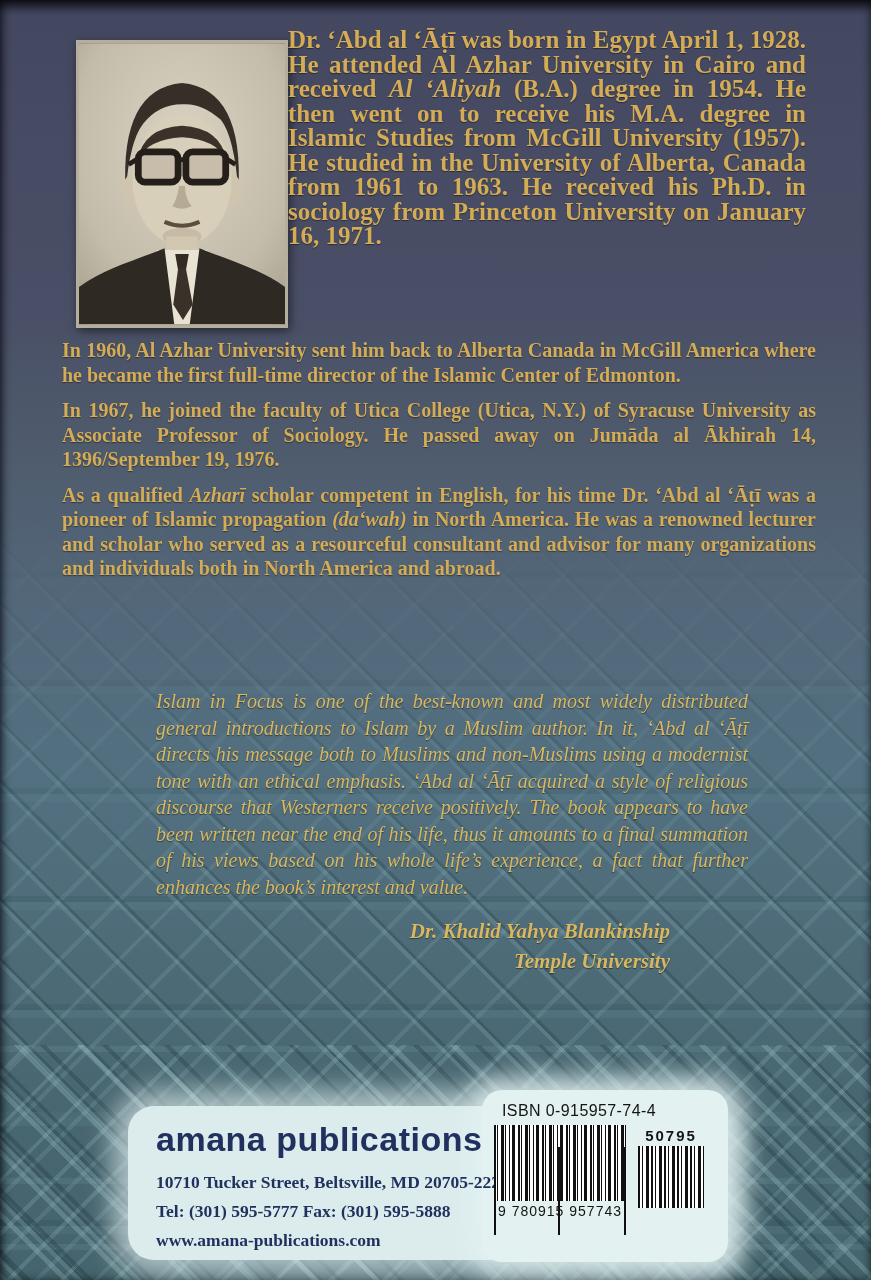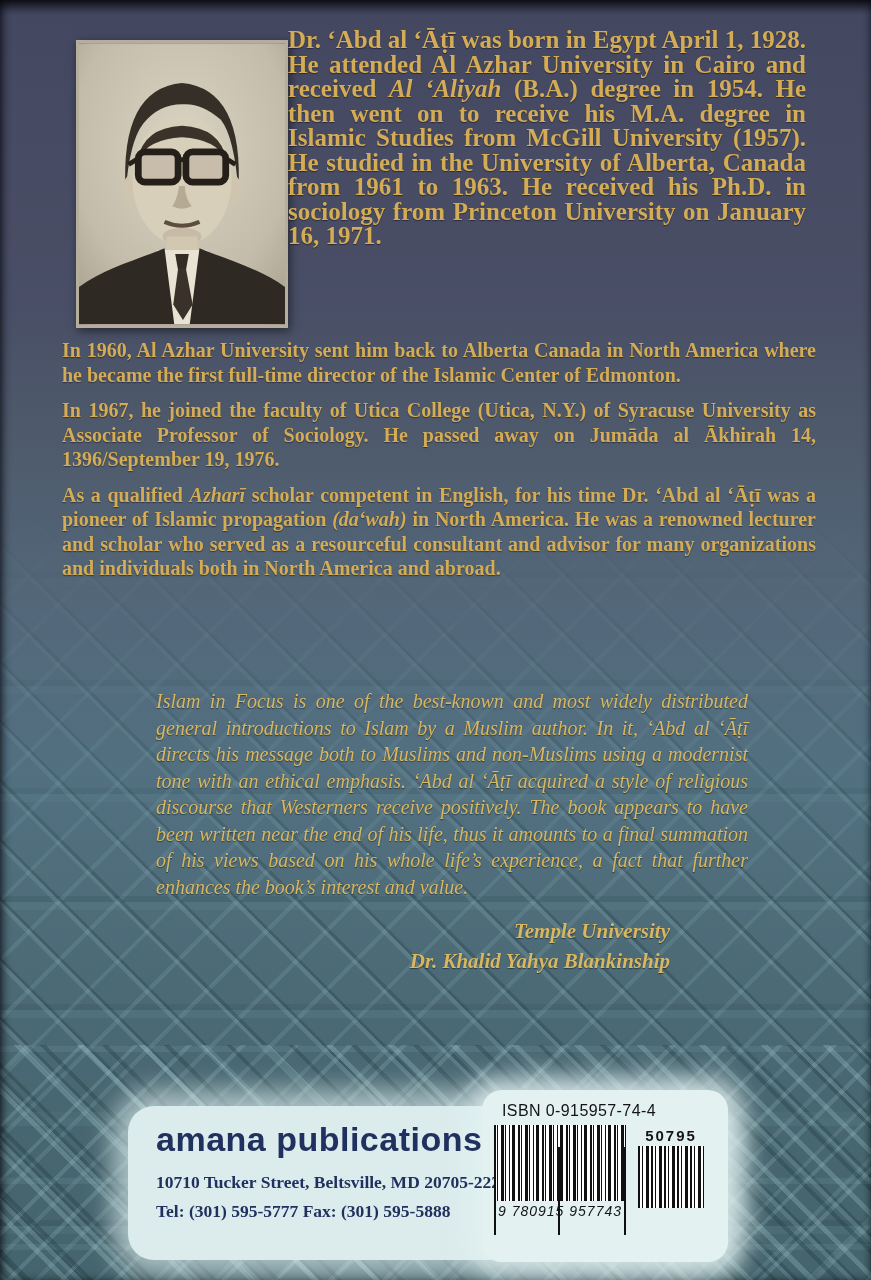--- a/index.html
+++ b/index.html
@@ -101,21 +101,21 @@
       repeating-linear-gradient(90deg,
         #101010 0 2px, #fff 2px 3px, #101010 3px 4px, #fff 4px 7px,
         #101010 7px 10px, #fff 10px 11px, #101010 11px 12px, #fff 12px 15px,
         #101010 15px 16px, #fff 16px 18px, #101010 18px 21px, #fff 21px 24px);
   }
   .bars-main{height:76px;}
   .guard{position:absolute;width:2px;background:#101010;top:22px;height:88px;}
   .g-l{left:0;} .g-m{left:64px;} .g-r{right:0;}
   .digits{
     font-family:"Liberation Sans", sans-serif;font-size:14px;letter-spacing:1px;
-    margin-top:2px;white-space:nowrap;text-align:center;font-style:italic;
+    margin-top:2px;white-space:nowrap;text-align:center;
   }
   .bc-supp{width:66px;padding-top:2px;font-weight:bold;}
   .supp-num{font-family:"Liberation Sans", sans-serif;font-size:15px;letter-spacing:2px;text-align:center;}
   .bars-supp{height:62px;margin-top:2px;
     background:repeating-linear-gradient(90deg,
       #101010 0 2px, #fff 2px 4px, #101010 4px 5px, #fff 5px 8px,
       #101010 8px 11px, #fff 11px 13px);
   }
 </style>
 </head>
@@ -167,40 +167,41 @@
       <path d="M0 288 L0 250 C28 230 60 222 88 210 L98 288 Z" fill="#2e2923"></path>
       <path d="M212 288 L212 250 C184 230 152 222 124 210 L114 288 Z" fill="#2e2923"></path>
     </svg>
   </div>
 
   <div class="bio-side">
     <p><span>Dr. ‘Abd al ‘Āṭī was born in Egypt April 1, 1928. He attended Al Azhar University in Cairo and received </span><span class="it">Al ‘Aliyah</span><span> (B.A.) degree in 1954. He then went on to receive his M.A. degree in Islamic Studies from McGill University (1957). He studied in the University of Alberta, Canada from 1961 to 1963. He received his Ph.D. in sociology from Princeton University on January 16, 1971.</span></p>
   </div>
 
   <div class="full-col">
-    <p><span>In 1960, Al Azhar University sent him back to Alberta Canada in North America where he became the first full-time director of the Islamic Center of Edmonton.</span></p>
+    <p><span>In 1960, Al Azhar University sent him back to Alberta Canada in McGill America where he became the first full-time director of the Islamic Center of Edmonton.</span></p>
     <p><span>In 1967, he joined the faculty of Utica College (Utica, N.Y.) of Syracuse University as Associate Professor of Sociology. He passed away on Jumāda al Ākhirah 14, 1396/September 19, 1976.</span></p>
     <p><span>As a qualified </span><span class="it">Azharī</span><span> scholar competent in English, for his time Dr. ‘Abd al ‘Āṭī was a pioneer of Islamic propagation </span><span class="it">(da‘wah)</span><span> in North America. He was a renowned lecturer and scholar who served as a resourceful consultant and advisor for many organizations and individuals both in North America and abroad.</span></p>
   </div>
 
   <div class="quote">
     <p style="margin:0">Islam in Focus is one of the best-known and most widely distributed general introductions to Islam by a Muslim author. In it, ‘Abd al ‘Āṭī directs his message both to Muslims and non-Muslims using a modernist tone with an ethical emphasis. ‘Abd al ‘Āṭī acquired a style of religious discourse that Westerners receive positively. The book appears to have been written near the end of his life, thus it amounts to a final summation of his views based on his whole life’s experience, a fact that further enhances the book’s interest and value.</p>
     <div class="attribution">
+      <div>Dr. Khalid Yahya Blankinship</div>
       <div>Temple University</div>
-      <div>Dr. Khalid Yahya Blankinship</div>
     </div>
   </div>
 
   <div class="panel"></div>
   <div class="barcode-zone"></div>
 
   <div class="pub">
     <div class="pub-name">amana publications</div>
     <div class="pub-line">10710 Tucker Street, Beltsville, MD 20705-2223</div>
     <div class="pub-line">Tel: (301) 595-5777  Fax: (301) 595-5888</div>
+    <div class="pub-line">www.amana-publications.com</div>
   </div>
 
   <div class="bc">
     <div class="isbn-label">ISBN 0-915957-74-4</div>
     <div class="bc-row">
       <div class="bc-main">
         <div class="bars bars-main"></div>
         <div class="guard g-l"></div>
         <div class="guard g-m"></div>
         <div class="guard g-r"></div>

